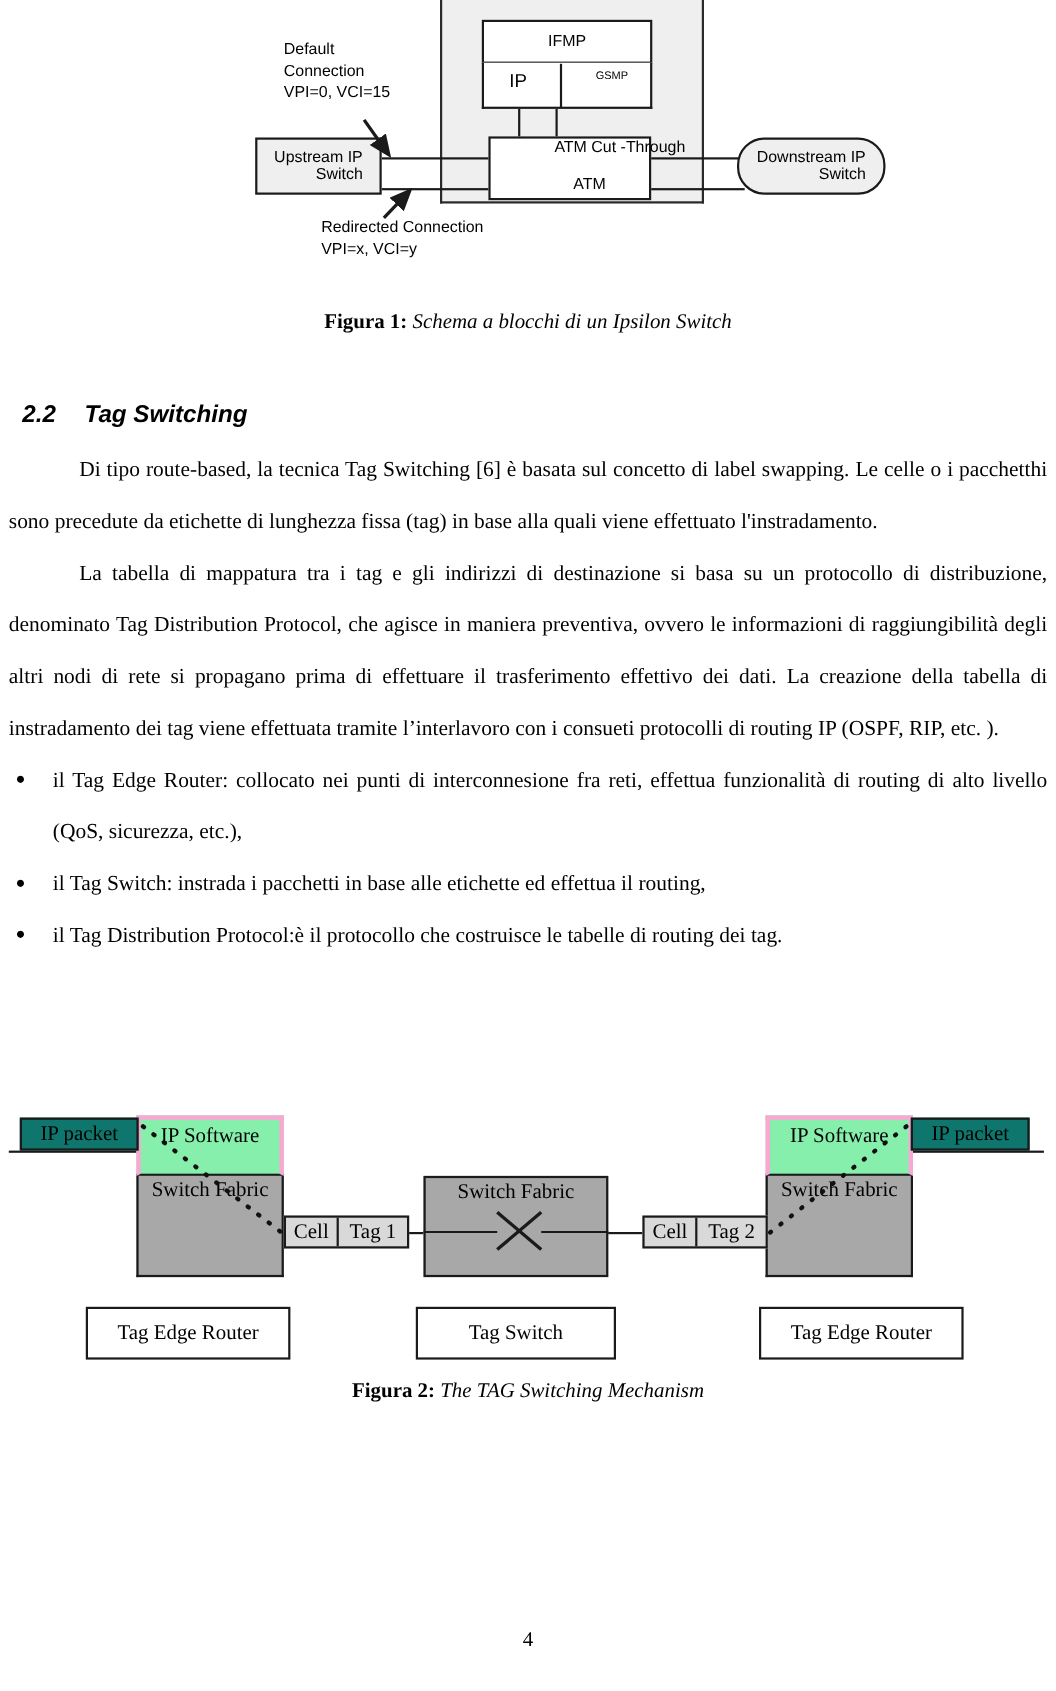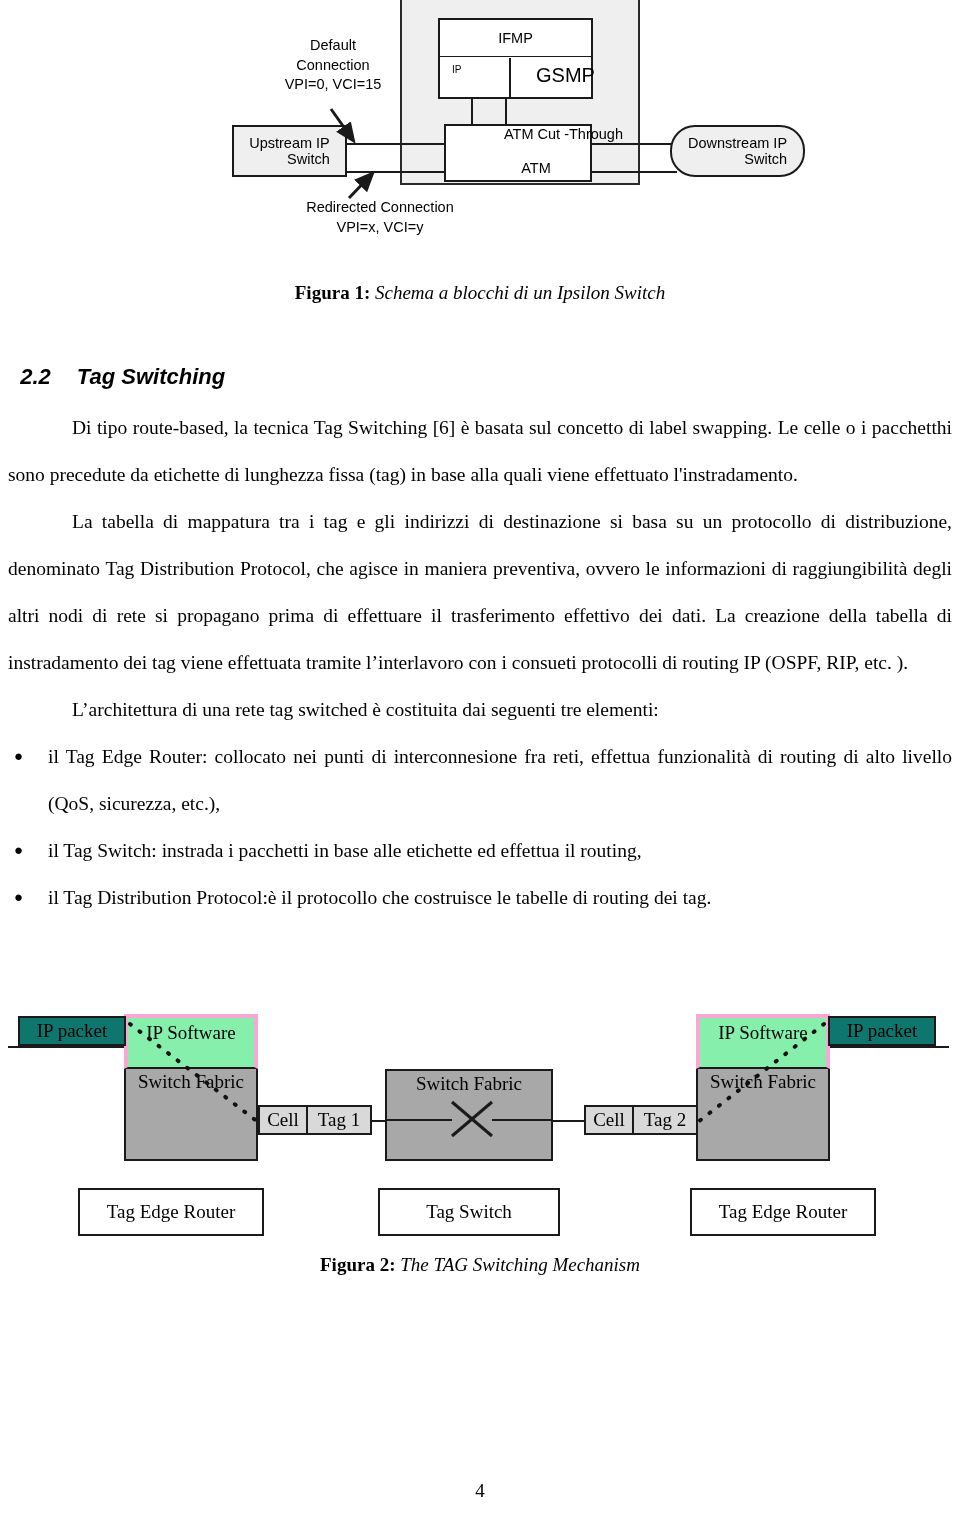--- a/index.html
+++ b/index.html
@@ -61,30 +61,31 @@
   .f1-iprow {
     left: 438px; top: 57px; width: 155px; height: 42px;
     border-top: none;
     background: #ffffff;
     display: block;
   }
   .f1-ip-label {
     position: absolute;
     left: 452px; top: 64px;
     width: 38px;
+    text-align: center;
+    font-family: "Liberation Sans", "DejaVu Sans", sans-serif;
+    font-size: 17px;
+  }
+  .f1-gsmp-label {
+    position: absolute;
+    left: 506px; top: 64px;
+    width: 65px;
+    text-align: right;
     font-family: "Liberation Sans", "DejaVu Sans", sans-serif;
     font-size: 10px;
-  }
-  .f1-gsmp-label {
-    position: absolute;
-    left: 536px; top: 64px;
-    width: 65px;
-    text-align: left;
-    font-family: "Liberation Sans", "DejaVu Sans", sans-serif;
-    font-size: 20px;
   }
   .f1-divider {
     position: absolute;
     left: 509px; top: 58px;
     width: 0; height: 40px;
     border-left: 2px solid #1a1a1a;
   }
   .f1-atm {
     left: 444px; top: 124px; width: 148px; height: 58px;
     background: #ffffff;
@@ -112,26 +113,25 @@
     font-family: "Liberation Sans", "DejaVu Sans", sans-serif;
     font-size: 14.5px;
     white-space: nowrap;
     color: #000;
   }
   .f1-text {
     position: absolute;
     font-family: "Liberation Sans", "DejaVu Sans", sans-serif;
     font-size: 14.5px;
     line-height: 1.35;
-    text-align: center;
     white-space: pre-line;
     color: #000;
   }
   .f1-default-label { left: 258px; top: 36px; width: 150px; }
-  .f1-redirect-label { left: 280px; top: 198px; width: 200px; }
+  .f1-redirect-label { left: 292px; top: 198px; width: 200px; }
 
   
   .fig-caption {
     position: absolute;
     width: 960px;
     text-align: center;
     font-size: 19px;
     font-family: "Liberation Serif", "DejaVu Serif", serif;
   }
   .fig-caption b { font-weight: bold; }
@@ -323,21 +323,20 @@
   <i>Schema a blocchi di un Ipsilon Switch</i>
 </div>
 
 <div id="section-heading">
   <span class="num">2.2</span><span>Tag Switching</span>
 </div>
 
 <div id="body-text">
   <p class="indent"><span>Di tipo </span><span class="it">route-based</span><span>, la tecnica </span><span class="it">Tag Switching</span><span> [6] è basata sul concetto di </span><span class="it">label swapping</span><span>. Le celle o i pacchetthi sono precedute da etichette di lunghezza fissa (</span><span class="it">tag</span><span>) in base alla quali viene effettuato l'instradamento.</span></p>
   <p class="indent"><span>La tabella di mappatura tra i </span><span class="it">tag</span><span> e gli indirizzi di destinazione si basa su un protocollo di distribuzione, denominato </span><span class="it">Tag Distribution Protocol</span><span>, che agisce in maniera preventiva, ovvero le informazioni di raggiungibilità degli altri nodi di rete si propagano prima di effettuare il trasferimento effettivo dei dati. La creazione della tabella di instradamento dei </span><span class="it">tag</span><span> viene effettuata tramite l’interlavoro con i consueti protocolli di </span><span class="it">routing</span><span> IP (OSPF, RIP, etc. ).</span></p>
-  <p class="indent"><span>L’architettura di una rete </span><span class="it">tag switched</span><span> è costituita dai seguenti tre elementi:</span></p>
   <ul class="ul-list">
     <li><span class="bullet">●</span><span><span>il </span><span class="it">Tag Edge Router</span><span>: collocato nei punti di interconnesione fra reti, effettua funzionalità di </span><span class="it">routing</span><span> di alto livello (QoS, sicurezza, etc.),</span></span></li>
     <li><span class="bullet">●</span><span><span>il </span><span class="it">Tag Switch</span><span>: instrada i pacchetti in base alle etichette ed effettua il </span><span class="it">routing</span><span>,</span></span></li>
     <li><span class="bullet">●</span><span><span>il </span><span class="it">Tag Distribution Protocol</span><span>:è il protocollo che costruisce le tabelle di </span><span class="it">routing</span><span> dei </span><span class="it">tag</span><span>.</span></span></li>
   </ul>
 </div>
 
 <div id="figure2">
 
   <div class="f2-wire" style="left:8px; top:46px; width:118px;"></div>

